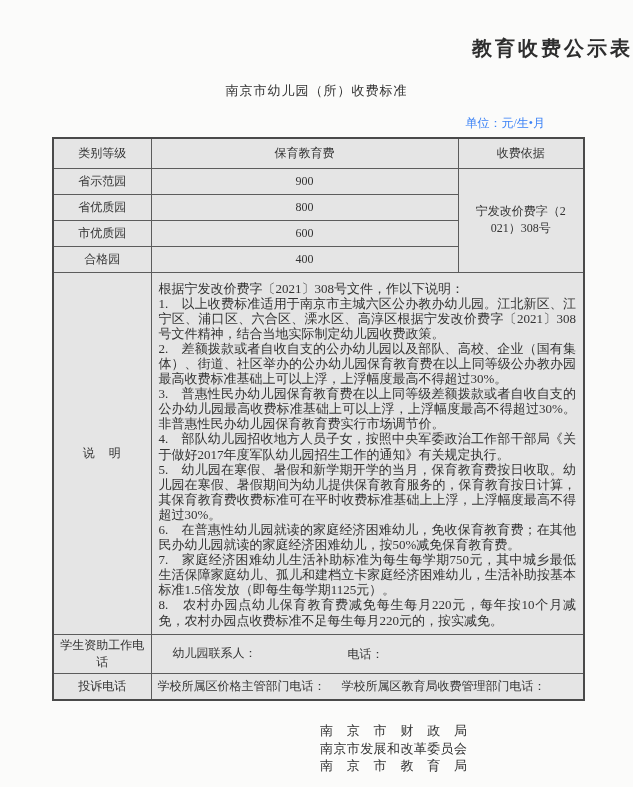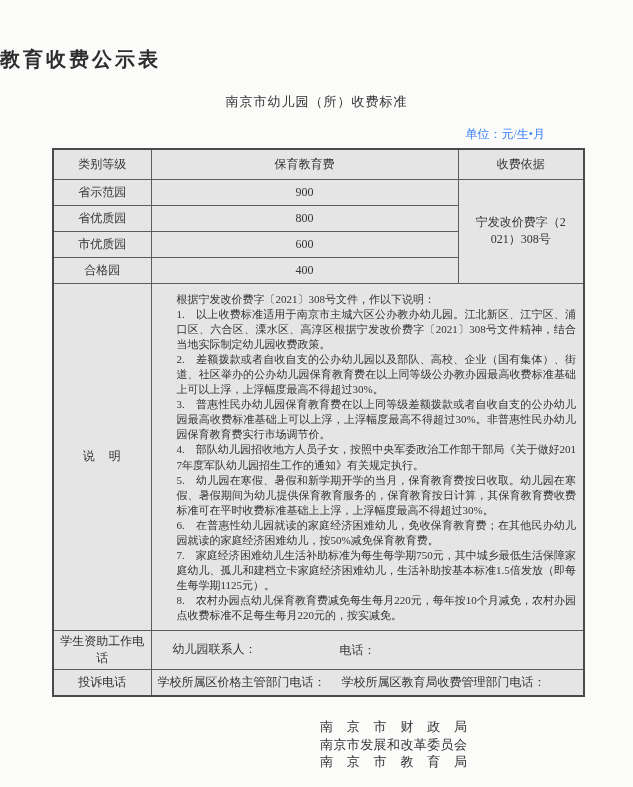--- a/index.html
+++ b/index.html
@@ -6,22 +6,22 @@
   body {
     width: 633px; height: 787px;
     background: #fbfbfa;
     color: #333;
     font-family: "Liberation Serif", "DejaVu Serif", serif;
     overflow: hidden;
   }
   .page { position: relative; width: 633px; height: 787px; }
 
   .title {
-    text-align: left;
-    padding-top: 46px;
+    text-align: right;
+    padding-top: 35px;
     font-size: 20px;
     font-weight: bold;
     letter-spacing: 3px;
     color: #2e2e2e;
   }
   .subtitle {
     text-align: center;
     margin-top: 20px;
     font-size: 13px;
     letter-spacing: 1px;
@@ -62,29 +62,29 @@
   tr.hdr-row  td { height: 30px; }
   tr.fee-row  td { height: 26px; }
 
   td.basis-cell { font-size: 12px; line-height: 17px; padding: 2px 16px; }
 
   td.notes-label-cell { font-size: 12px; letter-spacing: 1px; }
 
   td.notes-cell {
     text-align: justify;
     vertical-align: top;
-    padding: 8px 7px 6px 25px;
-    font-size: 11px;
+    padding: 8px 7px 6px 7px;
+    font-size: 13px;
     line-height: 15.1px;
   }
   .note-line { margin: 0; text-align: justify; }
 
   tr.aid-row td { height: 32px; }
   td.aid-cell { text-align: left; position: relative; padding-left: 21px; }
-  .phone-label { position: absolute; left: 188px; top: 50%; transform: translateY(-50%); }
+  .phone-label { position: absolute; left: 196px; top: 50%; transform: translateY(-50%); }
 
   tr.complaint-row td { height: 27px; }
   td.complaint-cell { text-align: left; padding-left: 6px; }
   .edu-dept-label { margin-left: 13px; }
 
   .footer {
     margin: 21px 0 0 52px;
     width: 531px;
   }
   .footer-inner {

